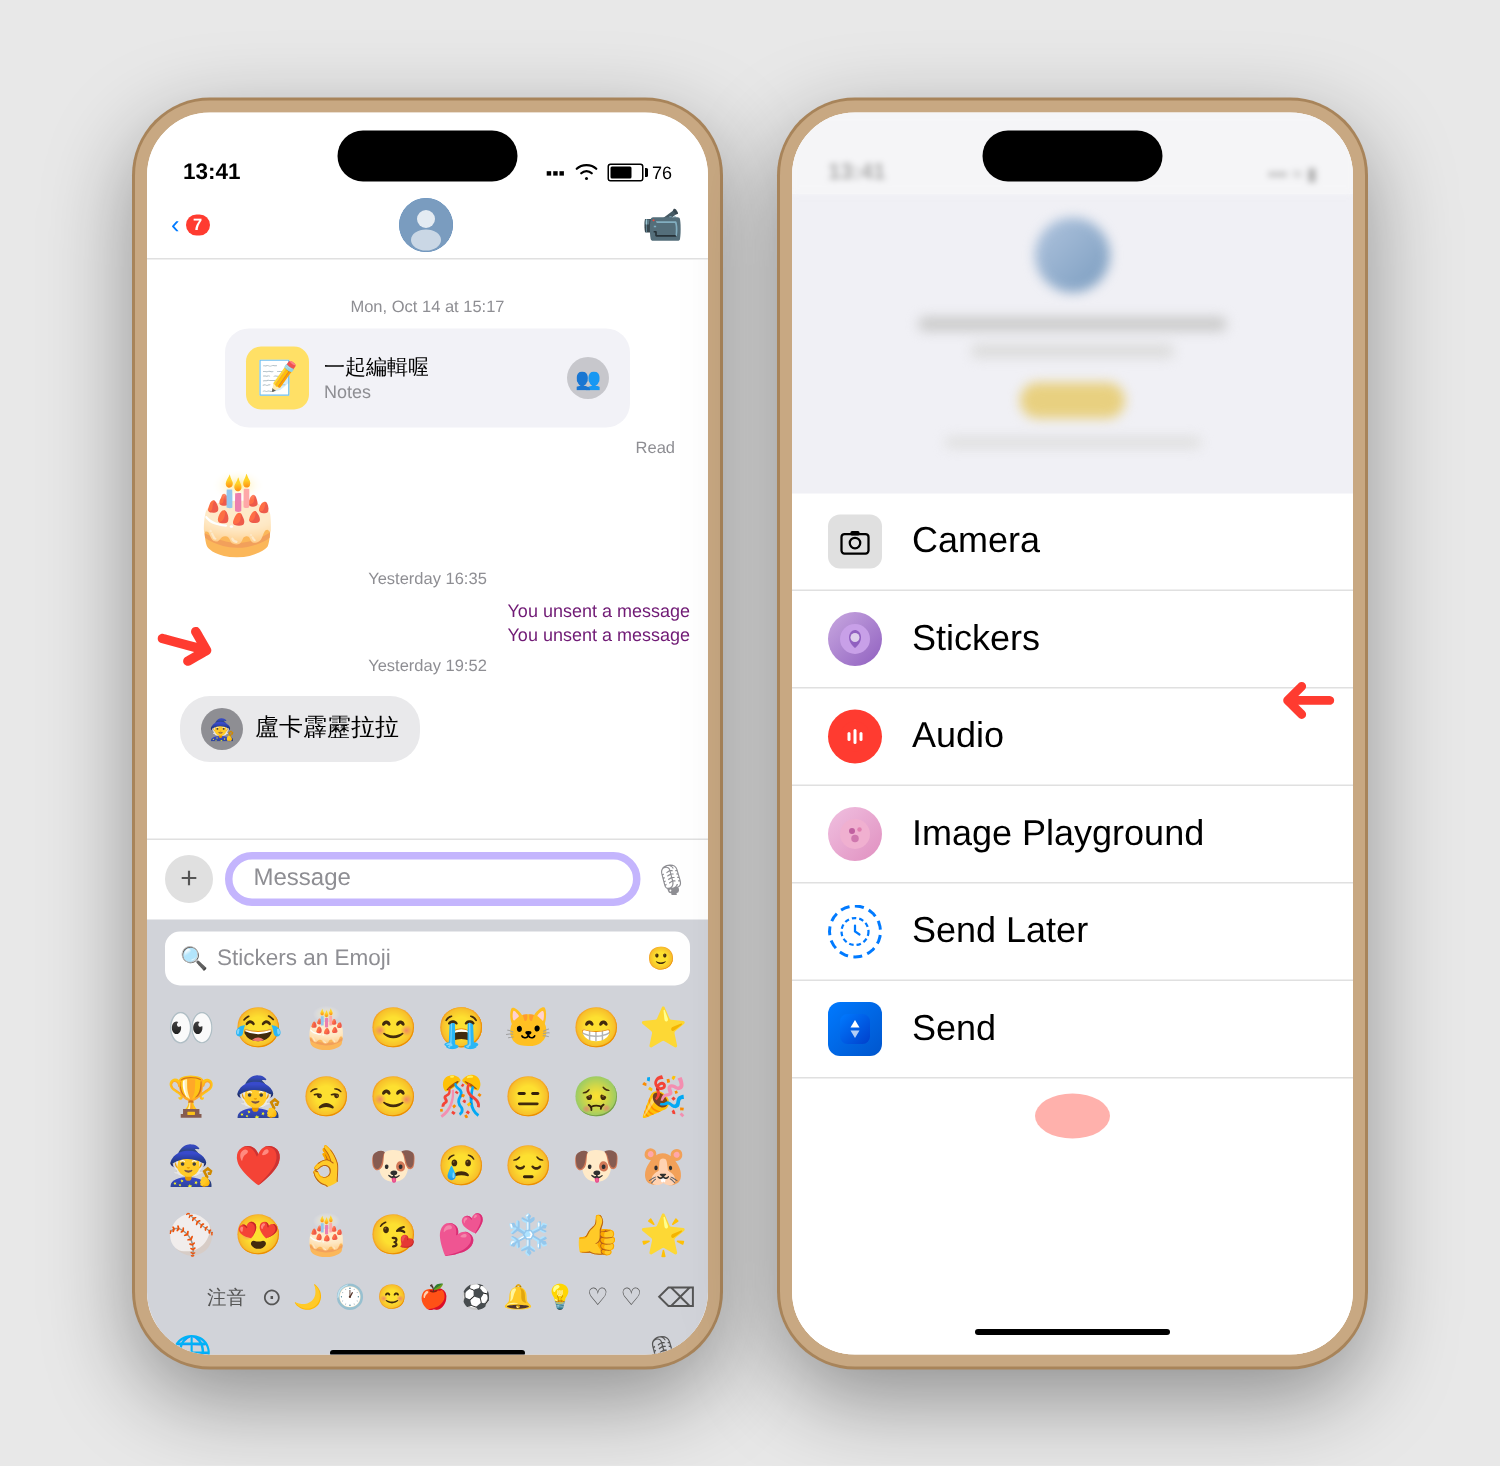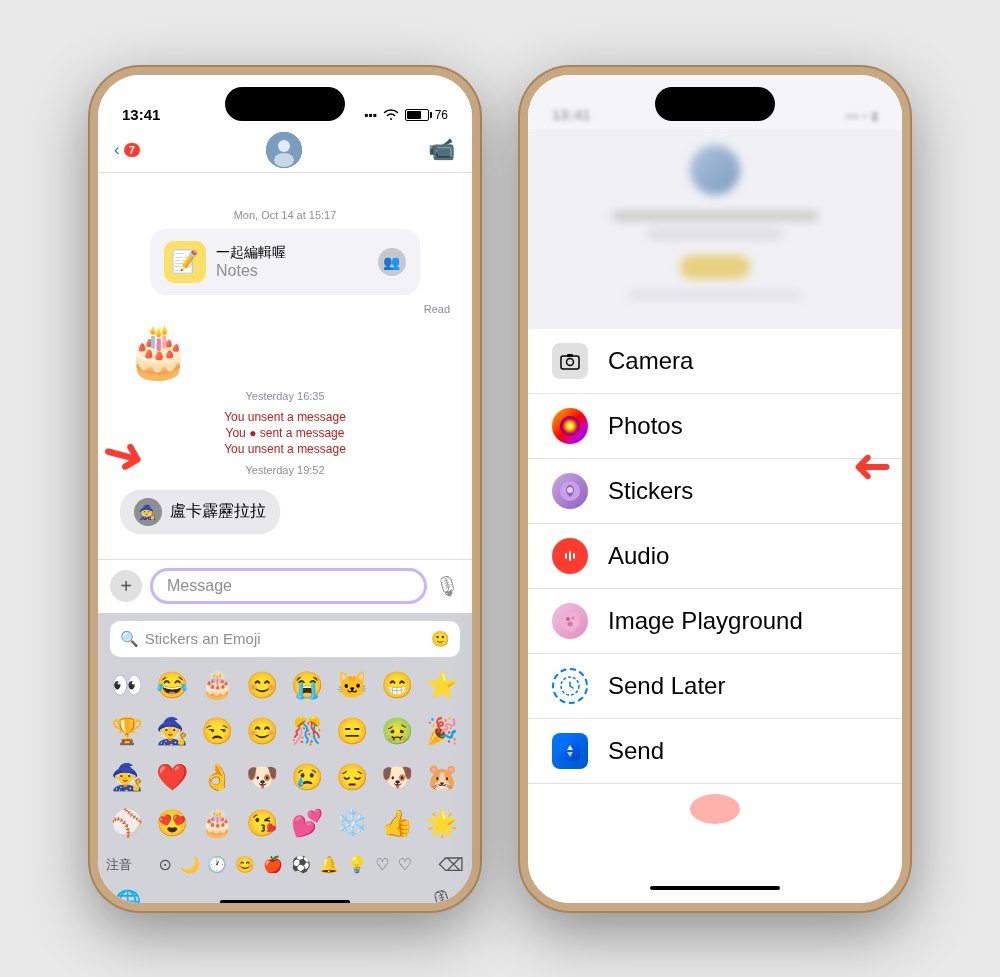--- a/index.html
+++ b/index.html
@@ -141,21 +141,21 @@
     }
 
     
     .messages-content {
       position: absolute;
       top: 98px;
       left: 0;
       right: 0;
       bottom: 340px;
       overflow: hidden;
-      padding: 28px 12px;
+      padding: 18px 12px;
     }
     .date-label {
       text-align: center;
       font-size: 11px;
       color: #8e8e93;
       margin: 8px 0;
     }
     .shared-note {
       background: #f2f2f7;
       border-radius: 16px;
@@ -170,21 +170,21 @@
       height: 42px;
       border-radius: 10px;
       background: #FFE066;
       display: flex;
       align-items: center;
       justify-content: center;
       font-size: 22px;
       flex-shrink: 0;
     }
     .note-text { font-size: 14px; color: #000; font-weight: 500; }
-    .note-sub { font-size: 16px; color: #8e8e93; }
+    .note-sub { font-size: 12px; color: #8e8e93; }
     .note-share-icon {
       margin-left: auto;
       width: 28px;
       height: 28px;
       background: #c7c7cc;
       border-radius: 50%;
       display: flex;
       align-items: center;
       justify-content: center;
       font-size: 14px;
@@ -197,23 +197,23 @@
       margin-right: 10px;
     }
 
     .birthday-sticker {
       font-size: 52px;
       margin: 6px 0 6px 16px;
       display: block;
     }
 
     .activity-log {
-      text-align: center;
+      text-align: right;
       font-size: 12px;
-      color: #b91c1c;
+      color: #701a75;
       margin: 2px 0;
     }
 
     .message-bubble-received {
       background: #e9e9eb;
       border-radius: 20px;
       padding: 8px 14px;
       display: inline-flex;
       align-items: center;
       gap: 8px;
@@ -255,21 +255,21 @@
       background: #e0e0e0;
       display: flex;
       align-items: center;
       justify-content: center;
       font-size: 20px;
       color: #555;
     }
     .message-field {
       flex: 1;
       height: 36px;
-      border: 3px solid #c4b5fd;
+      border: 5px solid #c4b5fd;
       border-radius: 18px;
       padding: 0 14px;
       font-size: 16px;
       color: #8e8e93;
       display: flex;
       align-items: center;
     }
     .mic-btn {
       font-size: 20px;
       color: #8e8e93;
@@ -308,20 +308,21 @@
       justify-content: center;
       height: 42px;
       font-size: 26px;
     }
     .kb-bottom-bar {
       display: flex;
       align-items: center;
       justify-content: space-between;
       padding: 4px 8px;
       height: 36px;
+      margin-left: 32px;
     }
     .kb-footer {
       display: flex;
       align-items: center;
       justify-content: space-between;
       padding: 6px 16px 8px;
       background: #d1d3d9;
     }
     .kb-globe {
       font-size: 22px;
@@ -474,24 +475,20 @@
       </div>
       <div class="note-share-icon">👥</div>
     </div>
 
     <div class="read-label">Read</div>
 
     <span class="birthday-sticker">🎂</span>
 
     <div class="date-label">Yesterday 16:35</div>
     <div class="activity-log">You unsent a message</div>
-    <div class="activity-log">
-      <span>You</span>
-      <span>● sent a message</span>
-    </div>
     <div class="activity-log">You unsent a message</div>
     <div class="date-label">Yesterday 19:52</div>
 
     <div style="display:flex;align-items:center;position:relative;margin-top:6px;">
 
       <span style="position:absolute;left:-8px;top:-60px;font-size:52px;color:#FF3B30;transform:rotate(15deg);z-index:10;">➜</span>
       <div class="message-bubble-received">
         <div class="avatar-small">🧙</div>
         <span>盧卡霹靂拉拉</span>
       </div>
@@ -611,37 +608,20 @@
       <div class="icon-camera">
         <svg width="20" height="20" viewBox="0 0 20 20" fill="none">
           <rect x="1" y="5" width="18" height="13" rx="2" stroke="#000" stroke-width="1.5" fill="none"></rect>
           <circle cx="10" cy="11" r="3.5" stroke="#000" stroke-width="1.5" fill="none"></circle>
           <rect x="7" y="3" width="6" height="3" rx="1" fill="#000"></rect>
         </svg>
       </div>
       <span class="menu-label">Camera</span>
     </div>
 
-    <div class="menu-item">
-      <div class="icon-photos">
-        <svg width="20" height="20" viewBox="0 0 20 20">
-          <circle cx="10" cy="10" r="10" fill="url(#photoGrad)"></circle>
-          <defs>
-            <radialGradient id="photoGrad" cx="50%" cy="50%">
-              <stop offset="0%" stop-color="#fff"></stop>
-              <stop offset="30%" stop-color="#ffee00"></stop>
-              <stop offset="55%" stop-color="#ff6600"></stop>
-              <stop offset="75%" stop-color="#cc0066"></stop>
-              <stop offset="100%" stop-color="#6600aa"></stop>
-            </radialGradient>
-          </defs>
-        </svg>
-      </div>
-      <span class="menu-label">Photos</span>
-    </div>
 
     <div class="menu-item">
       <div class="icon-stickers">
         <svg width="20" height="20" viewBox="0 0 20 20">
           <circle cx="10" cy="10" r="10" fill="#c8a0e8"></circle>
           <path d="M14 9 C14 13 10 16 10 16 C10 16 6 13 6 9 C6 6 8 4 10 4 C11.5 4 14 5.5 14 9Z" fill="#9060c0"></path>
           <circle cx="10" cy="9" r="3" fill="#fff" opacity="0.7"></circle>
         </svg>
       </div>
       <span class="menu-label">Stickers</span>

